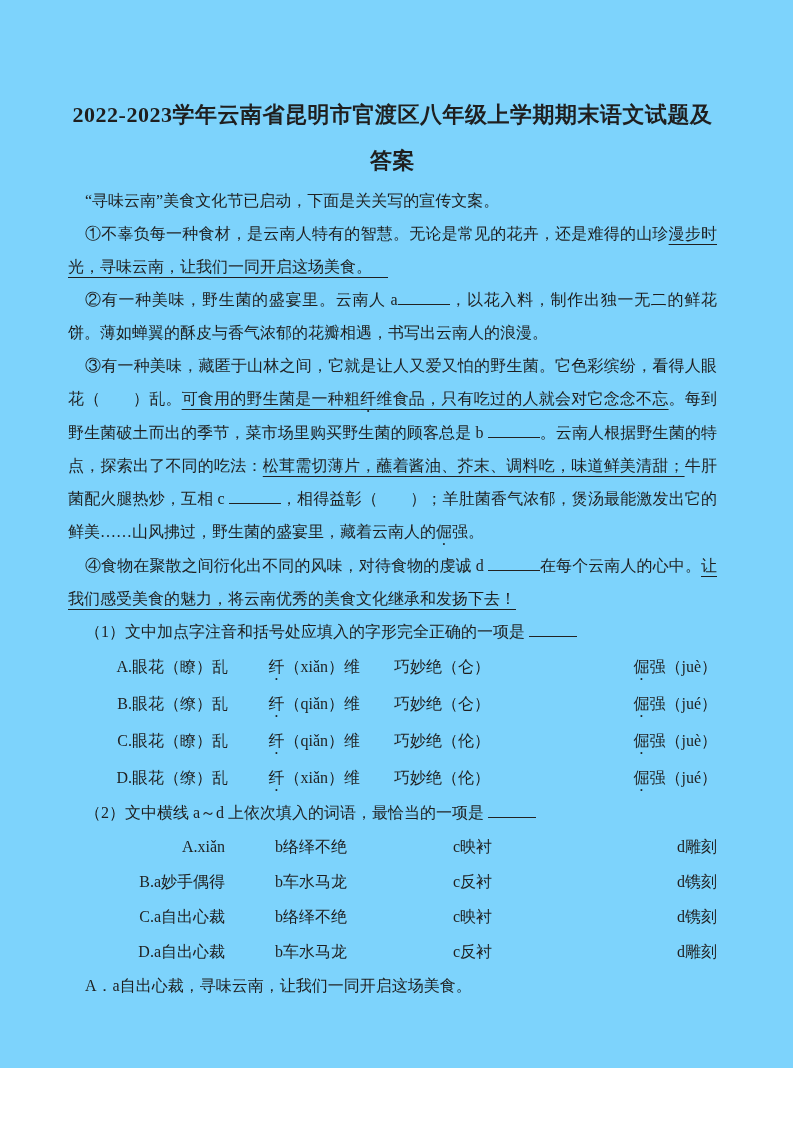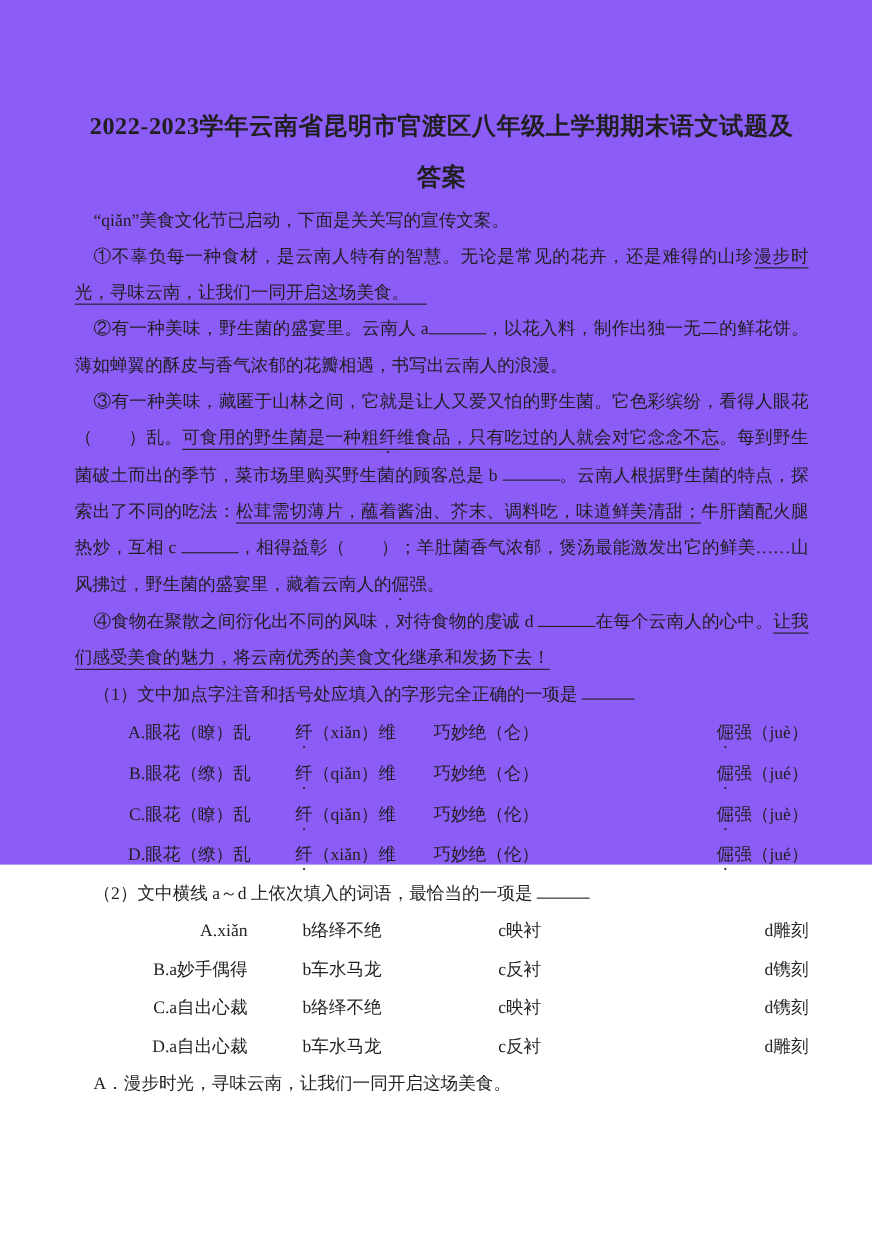--- a/index.html
+++ b/index.html
@@ -2,22 +2,22 @@
 <html><head>
 <meta charset="utf-8">
 <style>
   html,body{margin:0;padding:0;background:#ffffff;}
   body{
     width:793px;height:1122px;overflow:hidden;
     font-family:"Liberation Serif","DejaVu Serif",serif;
     color:#1f1f1f;
   }
   .page{
-    width:793px;height:786px;box-sizing:border-box;
-    padding:92px 58px 0 68px;background:#8b5cf6;
+    width:793px;height:1068px;box-sizing:border-box;
+    padding:92px 76px 0 68px;background:#7dd3fc;
   }
   .title{
     font-size:22px;font-weight:bold;text-align:center;
     line-height:46px;margin:0 auto 0;max-width:656px;
     letter-spacing:0.5px;
   }
   .section{
     font-size:16.5px;font-weight:bold;line-height:26px;
     margin:16px 0 0 0;
   }
@@ -45,21 +45,21 @@
 </style>
 </head>
 <body>
 
 <div class="page">
 
   <h1 class="title">2022-2023学年云南省昆明市官渡区八年级上学期期末语文试题及答案</h1>
 
 
 
-  <p class="para indent">“qiǎn”美食文化节已启动，下面是关关写的宣传文案。</p>
+  <p class="para indent">“寻味云南”美食文化节已启动，下面是关关写的宣传文案。</p>
 
   <p class="para indent"><span class="">①不辜负每一种食材，是云南人特有的智慧。无论是常见的花卉，还是难得的山珍</span><span class="u">漫步时光，寻味云南，让我们一同开启这场美食。　</span></p>
   <p class="para indent"><span class="">②有一种美味，野生菌的盛宴里。云南人 a</span><span class="blank" style="width: 52px;"></span><span class="">，以花入料，制作出独一无二的鲜花饼。薄如蝉翼的酥皮与香气浓郁的花瓣相遇，书写出云南人的浪漫。</span></p>
   <p class="para indent"><span class="">③有一种美味，藏匿于山林之间，它就是让人又爱又怕的野生菌。它色彩缤纷，看得人眼花（　　）乱。</span><span class="u">可食用的野生菌是一种粗</span><span class="u dot">纤</span><span class="u">维食品，只有吃过的人就会对它念念不忘</span><span class="">。每到野生菌破土而出的季节，菜市场里购买野生菌的顾客总是 b </span><span class="blank" style="width: 52px;"></span><span class="">。云南人根据野生菌的特点，探索出了不同的吃法：</span><span class="u">松茸需切薄片，蘸着酱油、芥末、调料吃，味道鲜美清甜；</span><span class="">牛肝菌配火腿热炒，互相 c </span><span class="blank" style="width: 52px;"></span><span class="">，相得益彰（　　）；羊肚菌香气浓郁，煲汤最能激发出它的鲜美……山风拂过，野生菌的盛宴里，藏着云南人的</span><span class="dot">倔</span><span class="">强。</span></p>
   <p class="para indent"><span class="">④食物在聚散之间衍化出不同的风味，对待食物的虔诚 d </span><span class="blank" style="width: 52px;"></span><span class="">在每个云南人的心中。</span><span class="u">让我们感受美食的魅力，将云南优秀的美食文化继承和发扬下去！</span></p>
 
   <p class="para indent"><span class="">（1）文中加点字注音和括号处应填入的字形完全正确的一项是 </span><span class="blank" style="width: 48px;"></span></p>
 
   <div class="opt-table t1">
     <div class="opt-row">
@@ -111,15 +111,15 @@
     </div>
     <div class="opt-row">
       <span class="cell">D.a自出心裁</span>
       <span class="cell">b车水马龙</span>
       <span class="cell">c反衬</span>
       <span class="cell">d雕刻</span>
     </div>
   </div>
 
 
-  <p class="para indent">A．漫步时光，寻味云南，让我们一同开启这场美食。</p>
+  <p class="para indent">A．a自出心裁，寻味云南，让我们一同开启这场美食。</p>
 
 </div>
 
 </body></html>

